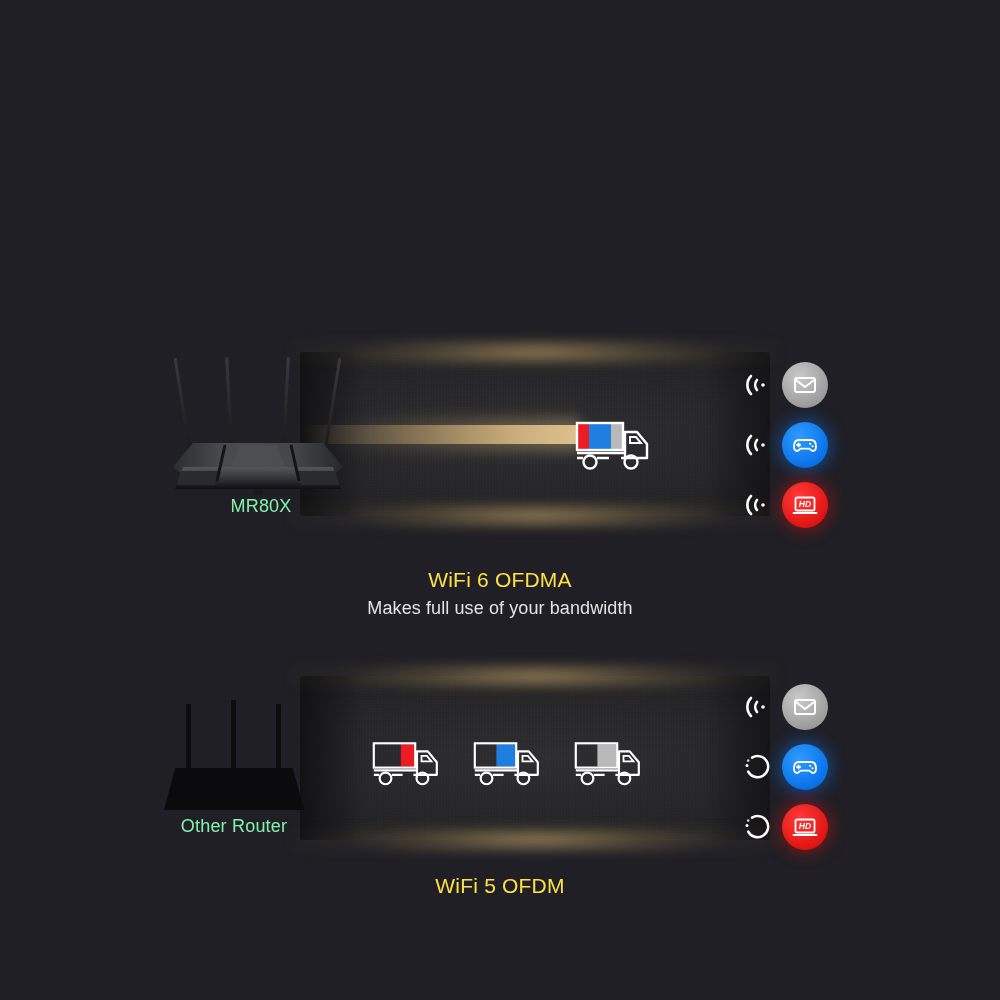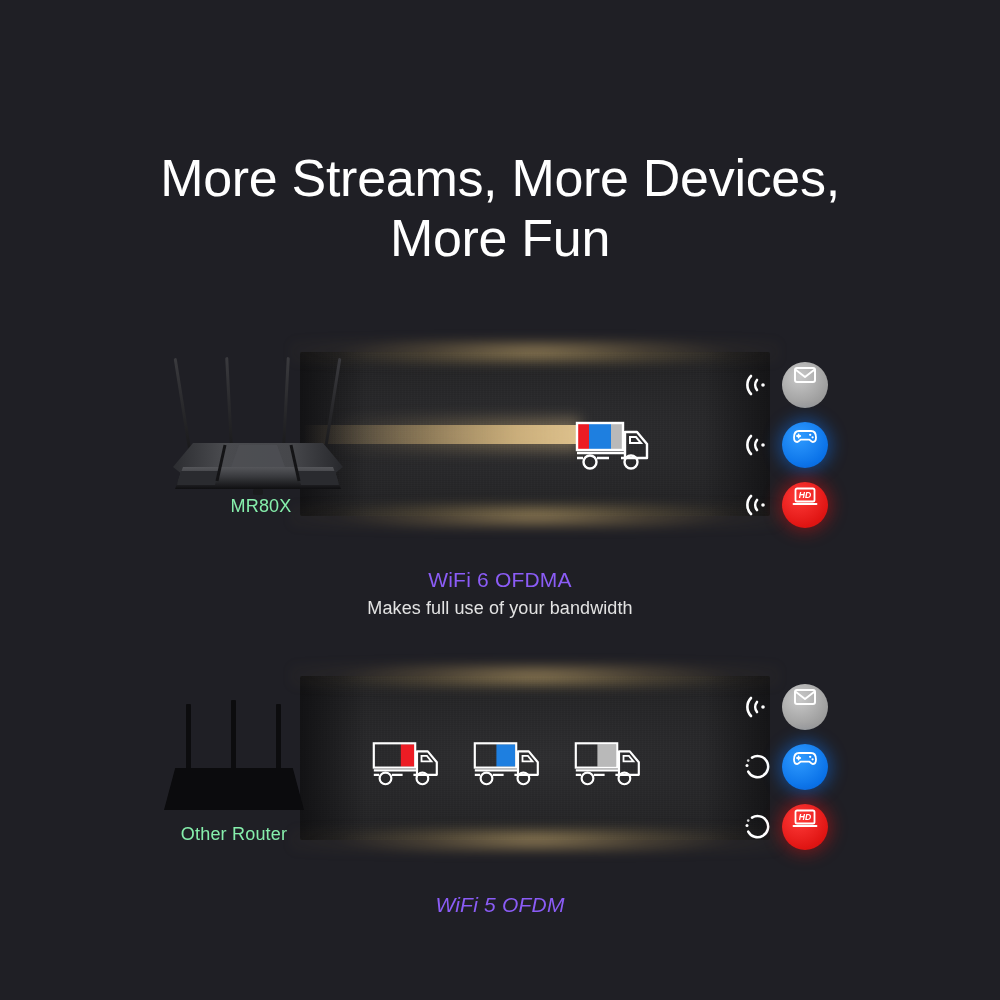--- a/index.html
+++ b/index.html
@@ -96,46 +96,42 @@
     background: #0b0b0d;
     clip-path: polygon(8% 0%, 92% 0%, 100% 100%, 0% 100%);
   }
 
   
   .truck { position: absolute; }
   .truck svg { display: block; overflow: visible; }
 
   
   .dev { position: absolute; width: 46px; height: 46px; border-radius: 50%;
-         display: flex; justify-content: center; }
+         display: flex; align-items: center; justify-content: center; }
   .dev.mail  { background: radial-gradient(circle at 38% 32%, #c9c9c9, #9c9c9c 72%, #8e8e8e 100%); }
   .dev.game  { background: radial-gradient(circle at 38% 32%, #2f9bff, #0a72e8 70%, #0563d8 100%);
                box-shadow: 0 0 16px 4px rgba(16,110,230,.45); }
   .dev.hd    { background: radial-gradient(circle at 38% 32%, #ff3a38, #e01513 70%, #cf0f0d 100%);
                box-shadow: 0 0 16px 4px rgba(220,20,18,.42); }
 
   
   .sig { position: absolute; width: 30px; height: 30px; }
   .sig svg, .spin svg { display:block; }
   .spin { position: absolute; width: 30px; height: 30px; }
 
   
   .caption { position: absolute; width: 1000px; left: 0; text-align: center; }
-  .cap-main { color: #8b5cf6; font-size: 21px; letter-spacing: .2px; }
+  .cap-main { color: #fde047; font-size: 21px; letter-spacing: .2px; }
   .cap-sub  { color: #e3e3e3; font-size: 18px; margin-top: 6px; letter-spacing: .1px; }
 </style>
 </head>
 <body style="background: rgb(31, 31, 37);">
 
 <div id="stage" style="background: rgb(31, 31, 37);">
 
-  <div class="title">
-    <span>More Streams, More Devices,</span>
-    <span class="l2">More Fun</span>
-  </div>
 
   <div class="panel" style="left:300px; top:352px; width:470px; height:164px;">
     <div class="noise"></div>
     <div class="vig"></div>
     <div class="glow top"></div>
     <div class="glow bot"></div>
   </div>
 
   <div class="beam" style="left:303px; top:425px; width:275px;"></div>
 
@@ -257,21 +253,21 @@
     <div class="glow bot"></div>
   </div>
 
   <div class="router-wrap" style="left:164px; top:700px; width:140px; height:160px;">
     <div class="otherrouter">
       <div class="ant" style="left:22px; top:4px; height:66px;"></div>
       <div class="ant" style="left:67px; top:0px; height:70px;"></div>
       <div class="ant" style="left:112px; top:4px; height:66px;"></div>
       <div class="body"></div>
     </div>
-    <div class="router-label" style="top:124px;">Other Router</div>
+    <div class="router-label" style="top:116px;">Other Router</div>
   </div>
 
   <div class="truck" style="left:372px; top:740px;">
     <svg width="72" height="48" viewBox="0 0 80 52">
       <rect x="32" y="4" width="15" height="25" fill="#ec1c24"></rect>
       <rect x="2" y="3" width="46" height="27" fill="none" stroke="#ffffff" stroke-width="2.4"></rect>
       <path d="M50,12 L62,12 L72,24 L72,38 L50,38 Z" fill="none" stroke="#ffffff" stroke-width="2.4" stroke-linejoin="round"></path>
       <path d="M55,17 L61,17 L66,23 L55,23 Z" fill="none" stroke="#ffffff" stroke-width="2"></path>
       <path d="M2,33 L50,33" stroke="#ffffff" stroke-width="2.4"></path>
       <path d="M2,38 L8,38 M22,38 L34,38 M46,38 L50,38" stroke="#ffffff" stroke-width="2.4"></path>
@@ -344,17 +340,17 @@
     </svg>
   </div>
   <div class="dev hd" style="left:782px; top:804px;">
     <svg width="28" height="28" viewBox="0 0 28 28">
       <rect x="4.5" y="6.5" width="19" height="13" rx="1.6" fill="none" stroke="#ffffff" stroke-width="1.8"></rect>
       <path d="M2.5,22 L25.5,22" stroke="#ffffff" stroke-width="1.8" stroke-linecap="round"></path>
       <text x="14" y="16" font-family="'Liberation Sans',sans-serif" font-size="8.6" font-weight="bold" font-style="italic" fill="#ffffff" text-anchor="middle">HD</text>
     </svg>
   </div>
 
-  <div class="caption" style="top:893px;font-style:italic;">
+  <div class="caption" style="top:874px;">
     <div class="cap-main">WiFi 5 OFDM</div>
   </div>
 
 </div>
 
 </body></html>

